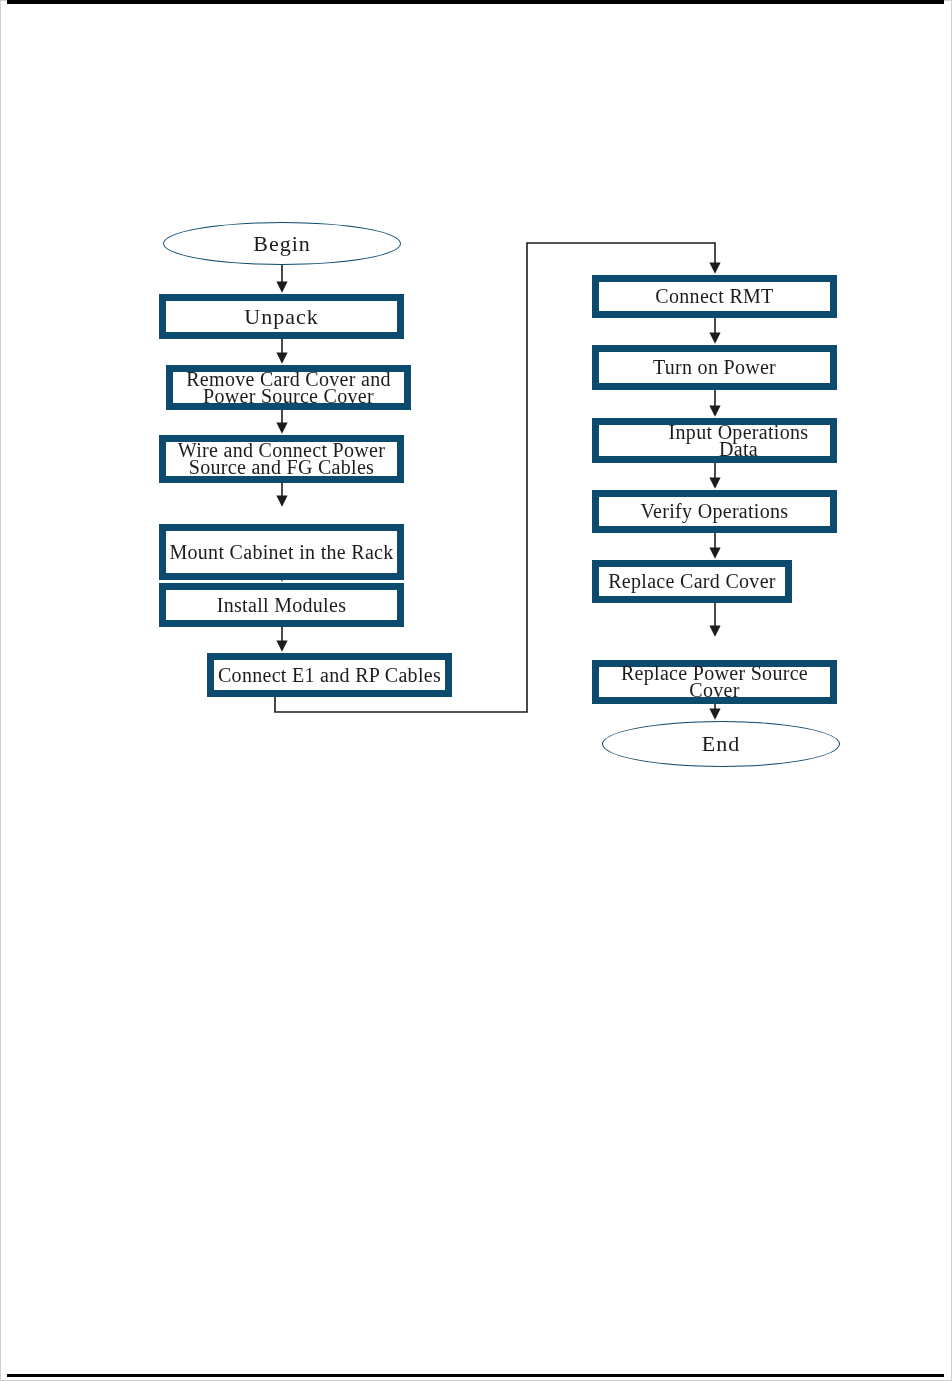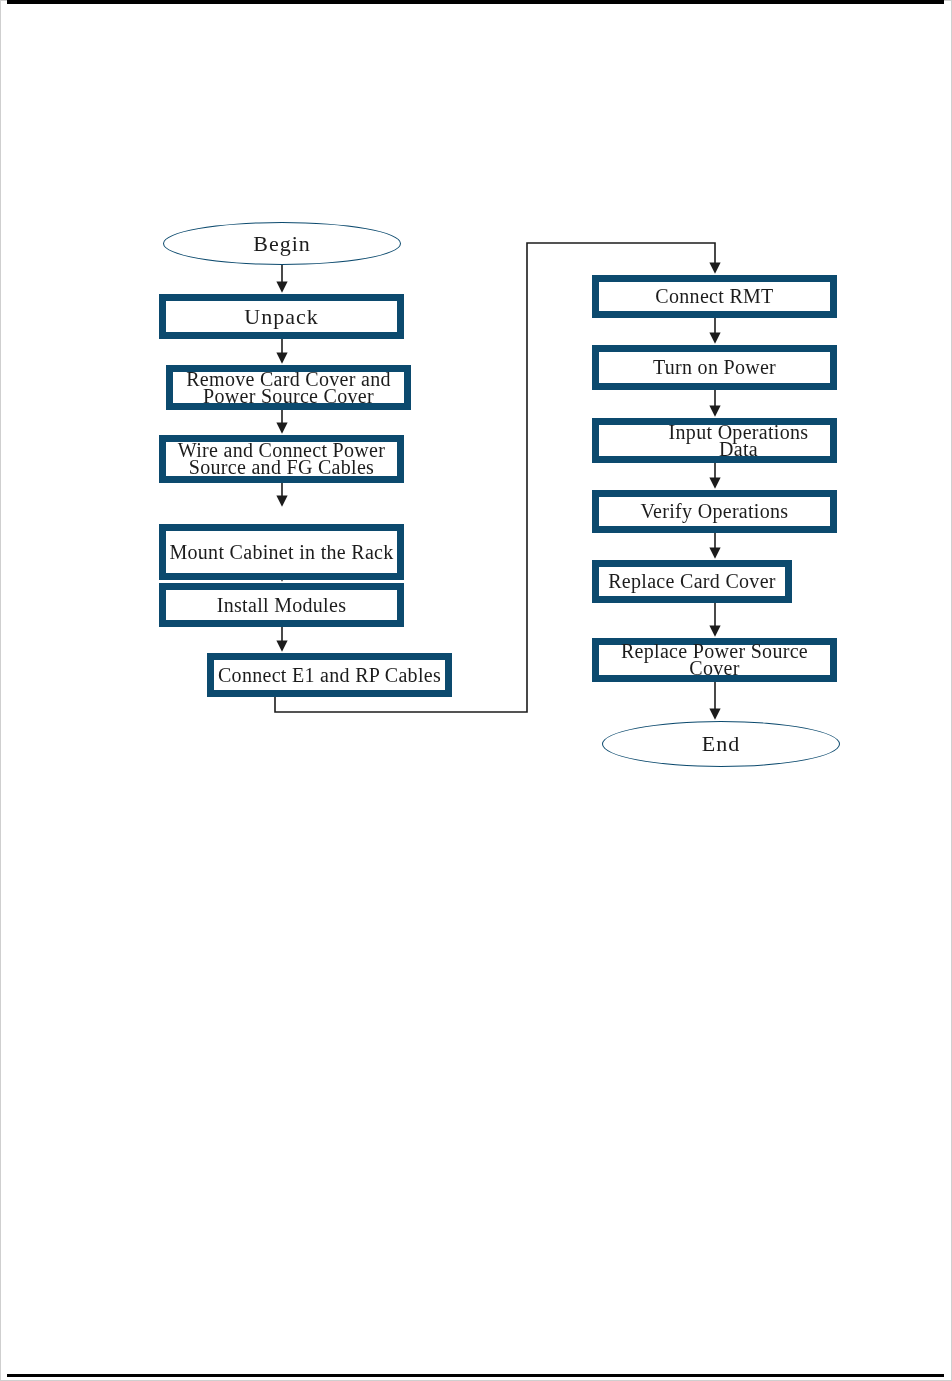--- a/index.html
+++ b/index.html
@@ -127,21 +127,21 @@
     </div>
 
     <div class="node" style="left:592px;top:490px;width:245px;height:43px;">
       <span class="lbl">Verify Operations</span>
     </div>
 
     <div class="node" style="left:592px;top:560px;width:200px;height:43px;">
       <span class="lbl">Replace Card Cover</span>
     </div>
 
-    <div class="node" style="left:592px;top:638px;width:245px;height:44px;">
+    <div class="node" style="left:592px;top:660px;width:245px;height:44px;">
       <span class="lbl">Replace Power Source Cover</span>
     </div>
 
     <div class="node terminator" style="left:602px;top:721px;width:238px;height:46px;">
       <span class="lbl big">End</span>
     </div>
 
   </div>
 </div>
 

